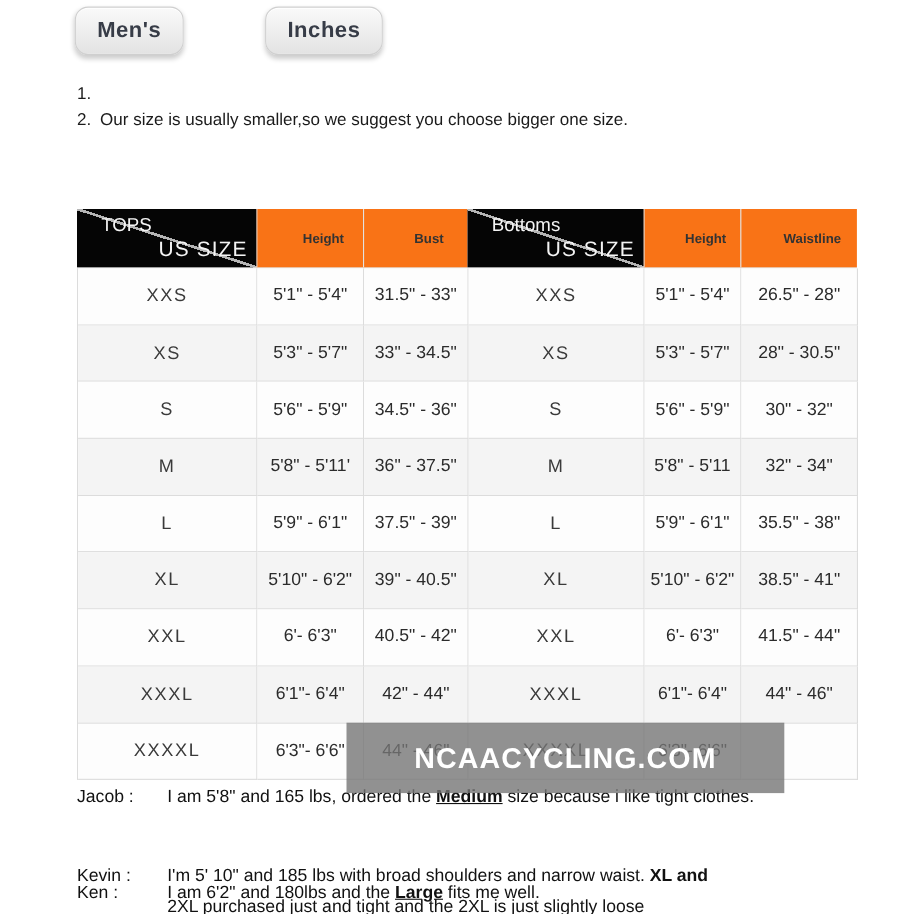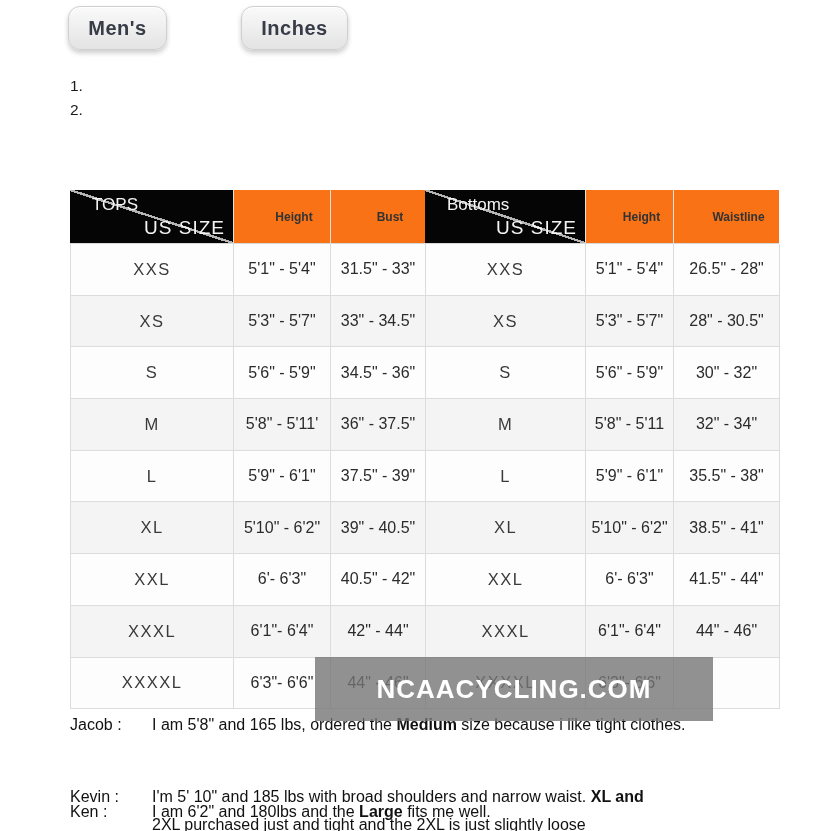--- a/index.html
+++ b/index.html
@@ -55,34 +55,35 @@
     display:flex;align-items:center;justify-content:center;
     color:#ffffff;font-weight:bold;font-size:26px;letter-spacing:1px;
   }
 
   
   .testimonial{position:absolute;left:70px;width:745px;font-size:16px;color:#111;display:flex;}
   .t0{top:716px;} .t1{top:772px;margin-top:31px;} .t2{top:788px;} .t3{top:816px;}
   .t-name{width:82px;flex:0 0 82px;}
   .t-text{flex:1;}
   .hl{font-weight:bold;}
-  .hl[data-u="true"]{}
+  .hl[data-u="true"]{text-decoration:underline;}
 </style>
 </head>
 <body>
 
 <div class="btn btn-mens">Men's</div>
 <div class="btn btn-inches">Inches</div>
 
 <div class="notes">
   <div class="note">
     <span class="note-num">1.</span>
   </div>
   <div class="note">
     <span class="note-num">2.</span>
+    <span class="note-text">Our size is usually smaller,so we suggest you choose bigger one size.</span>
   </div>
 </div>
 
 <div class="size-table">
   <div class="thead">
     <div class="corner">
       <span class="corner-top">TOPS</span>
       <span class="corner-bottom">US SIZE</span>
     </div>
     <div class="th">Height</div>

